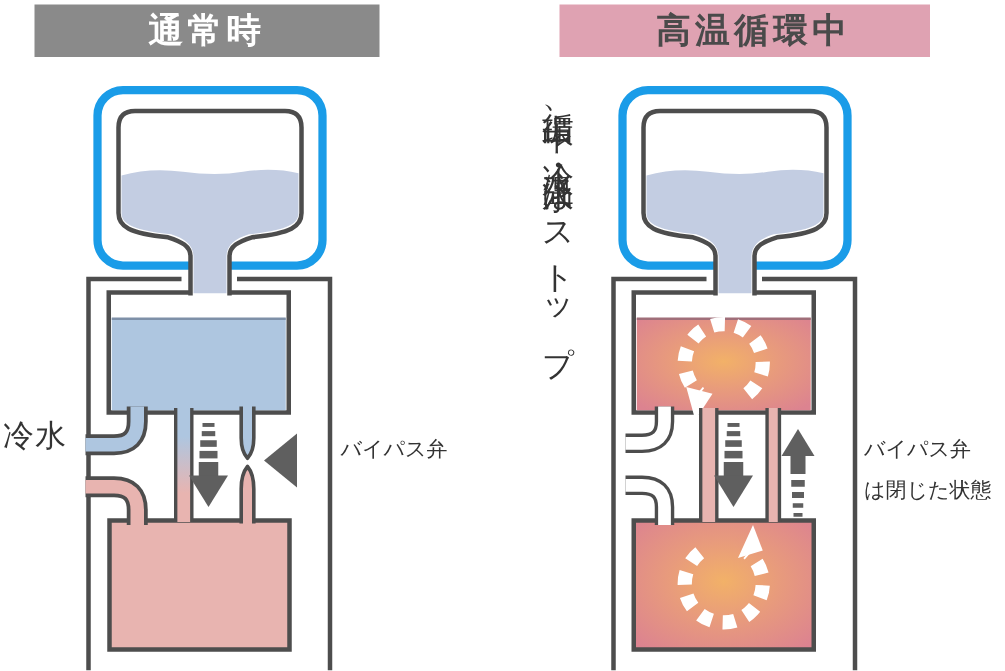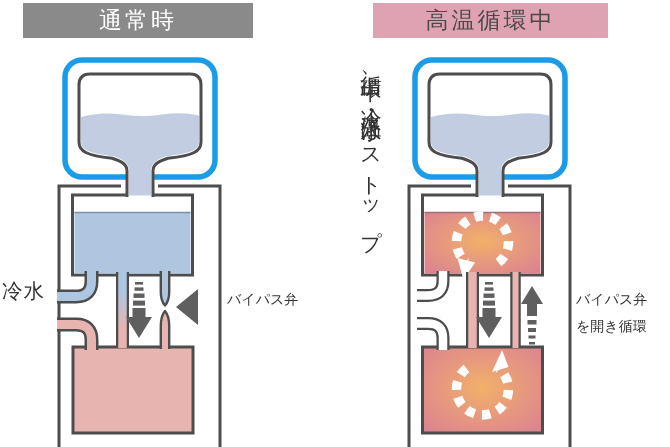--- a/index.html
+++ b/index.html
@@ -3,24 +3,24 @@
 <meta charset="utf-8">
 <style>
   html,body{margin:0;padding:0;background:#fff;}
   #stage{
     position:relative;width:670px;height:447px;background:#fff;overflow:hidden;
     font-family:"Liberation Sans","DejaVu Sans",sans-serif;
   }
   #diagram-svg{position:absolute;left:0;top:0;}
   .hdr{
     position:absolute;top:3px;height:35px;display:flex;align-items:center;justify-content:center;
-    font-size:23px;font-weight:normal;letter-spacing:3px;
+    font-size:23px;font-weight:bold;letter-spacing:3px;
   }
   .hdr-normal{left:23px;width:230px;background:var(--header-normal-bg);color:var(--header-normal-text);}
-  .hdr-hot{left:373px;width:235px;background:var(--header-hot-bg);color:var(--header-hot-text);}
+  .hdr-hot{left:373px;width:235px;background:var(--header-hot-bg);color:var(--header-hot-text);padding-left:12px;}
   .side-labels{position:absolute;left:2px;top:276px;font-size:20.5px;line-height:29px;color:var(--text);letter-spacing:1px;}
   .side-labels span{display:block;}
   .note{position:absolute;top:286px;font-size:14px;line-height:27px;color:var(--text);white-space:nowrap;}
   .note span{display:block;}
   .note-left{left:227px;}
   .note-right{left:576px;}
   .vtext{
     position:absolute;left:357px;top:59px;height:360px;
     writing-mode:vertical-rl;text-orientation:mixed;
     font-size:21px;letter-spacing:3px;color:var(--text);
@@ -190,16 +190,16 @@
   </div>
 
   <div class="note note-left">
     <span>バイパス弁</span>
   </div>
 
   <div class="vtext">循環中、冷水・温水はストップ</div>
 
   <div class="note note-right">
     <span>バイパス弁</span>
-    <span>を開き循環</span>
+    <span>は閉じた状態</span>
   </div>
 
 </div>
 
 </body></html>

